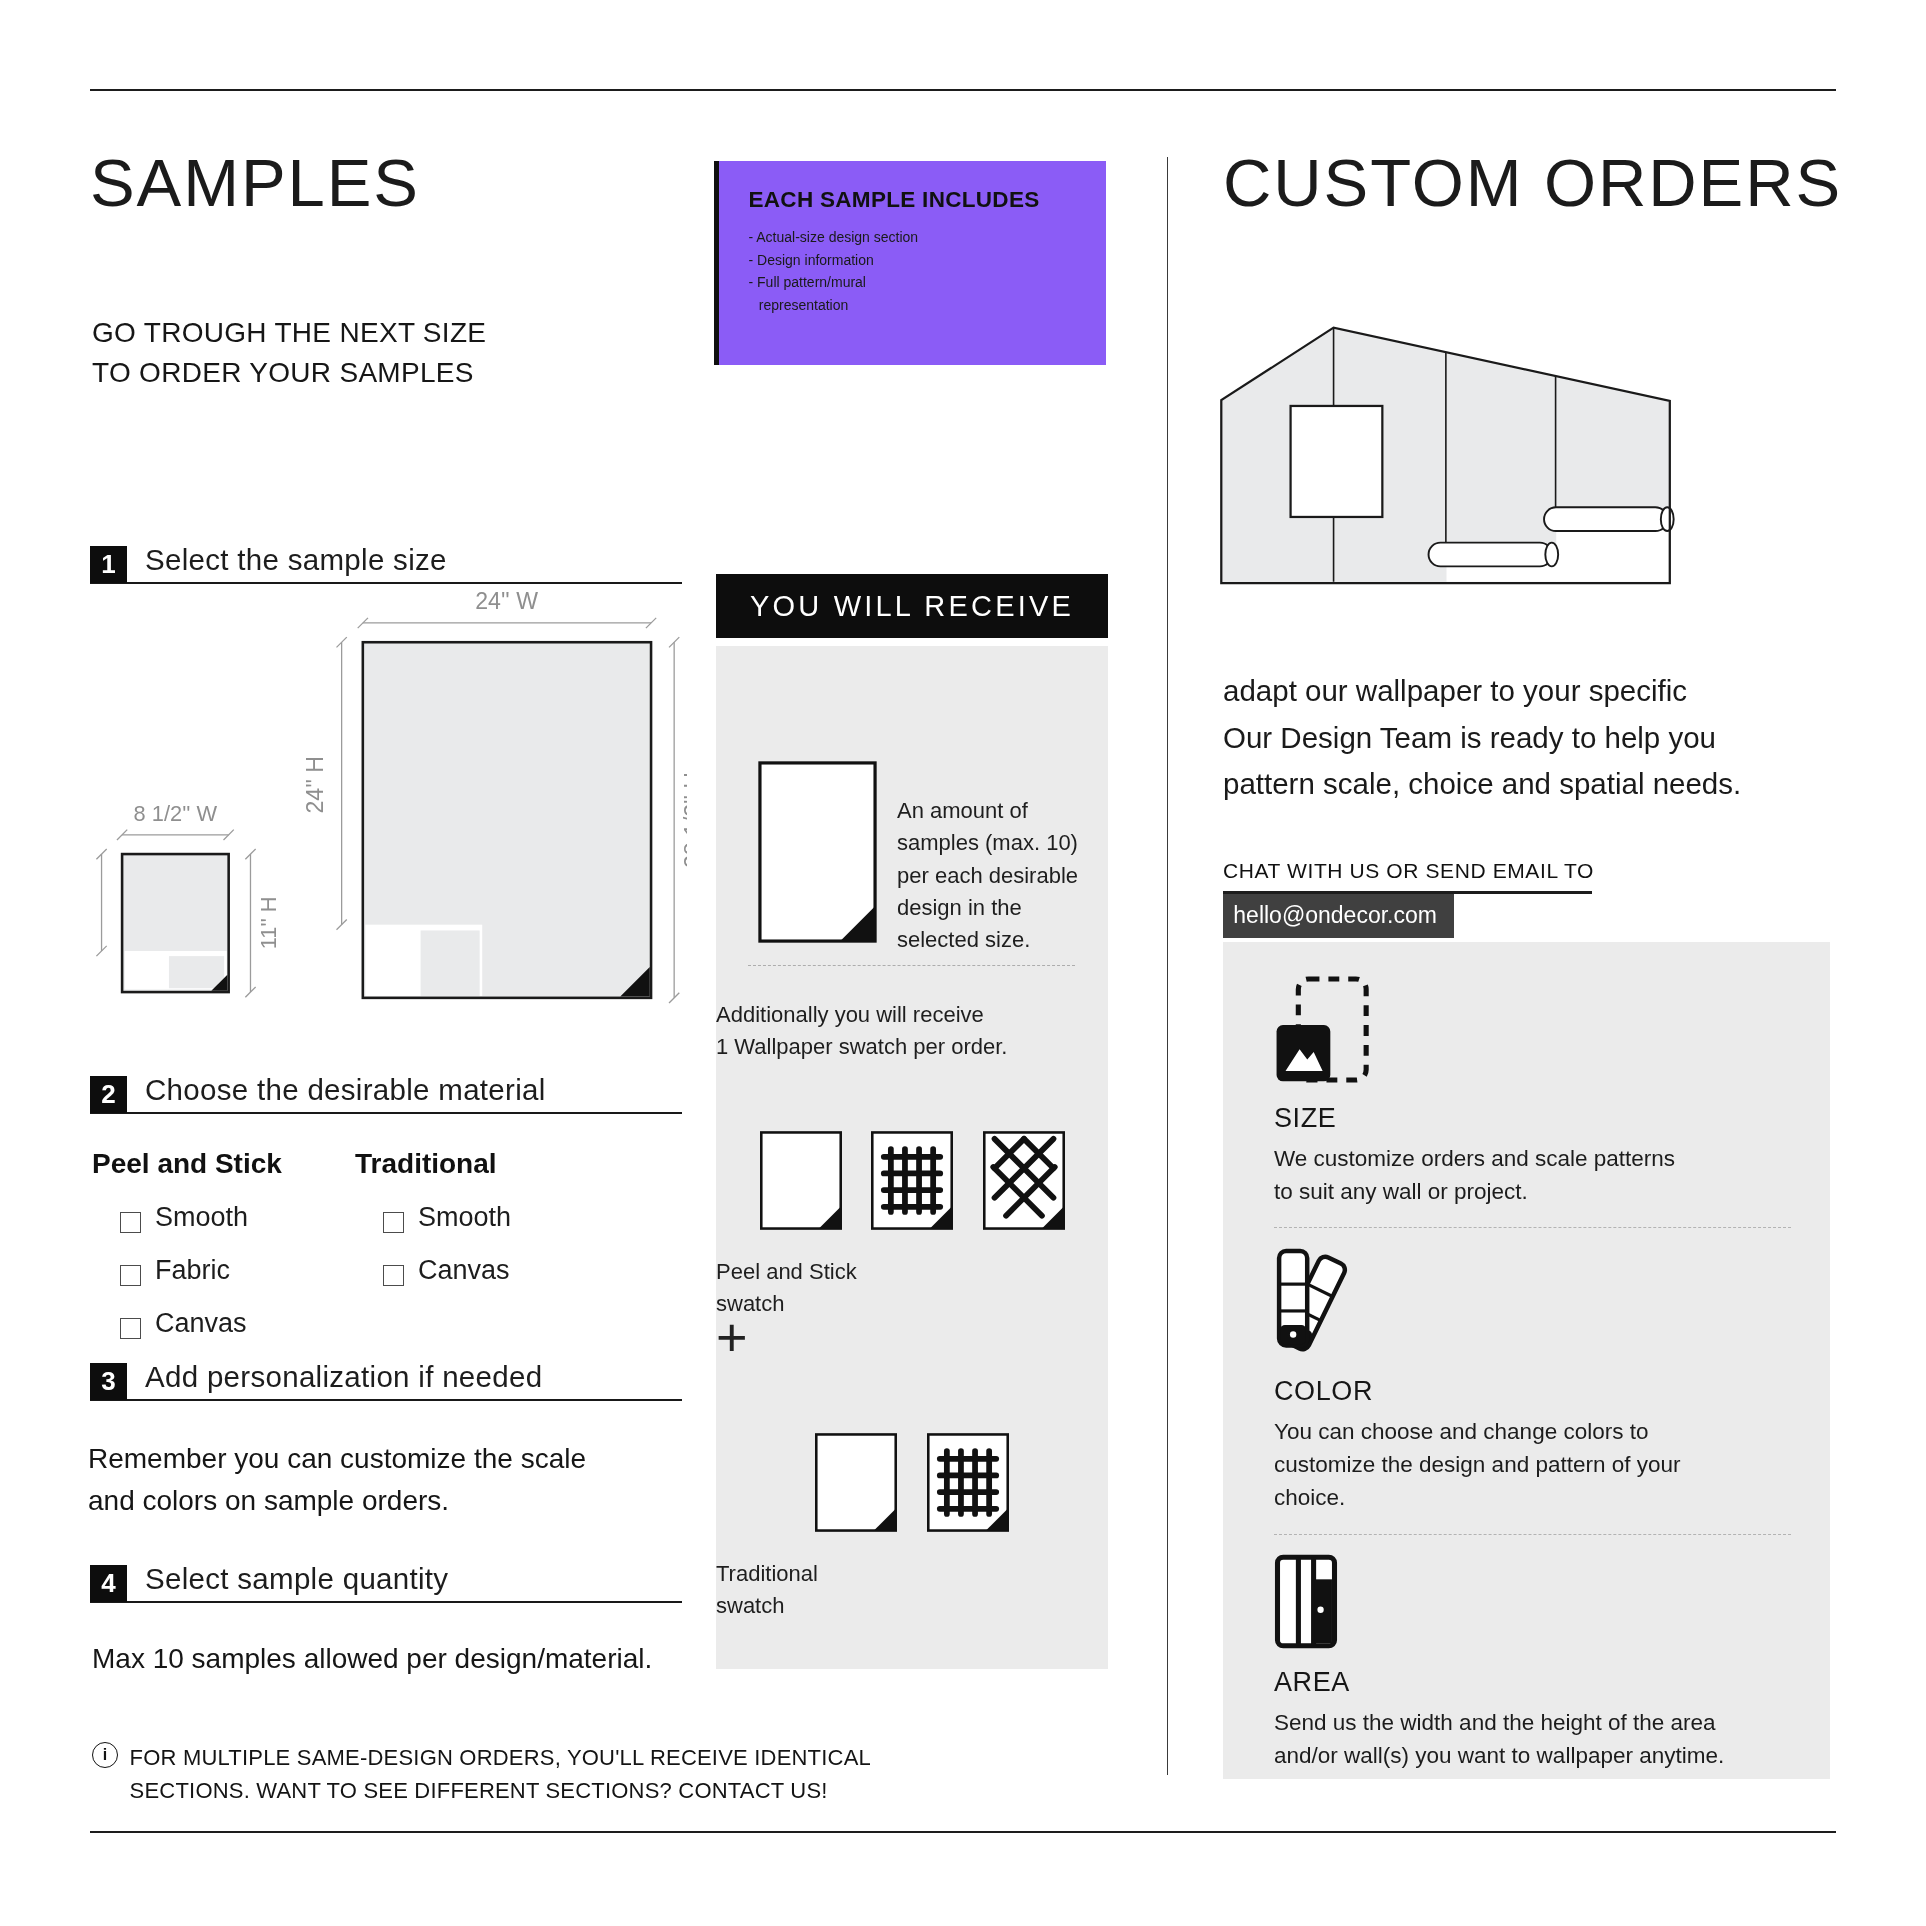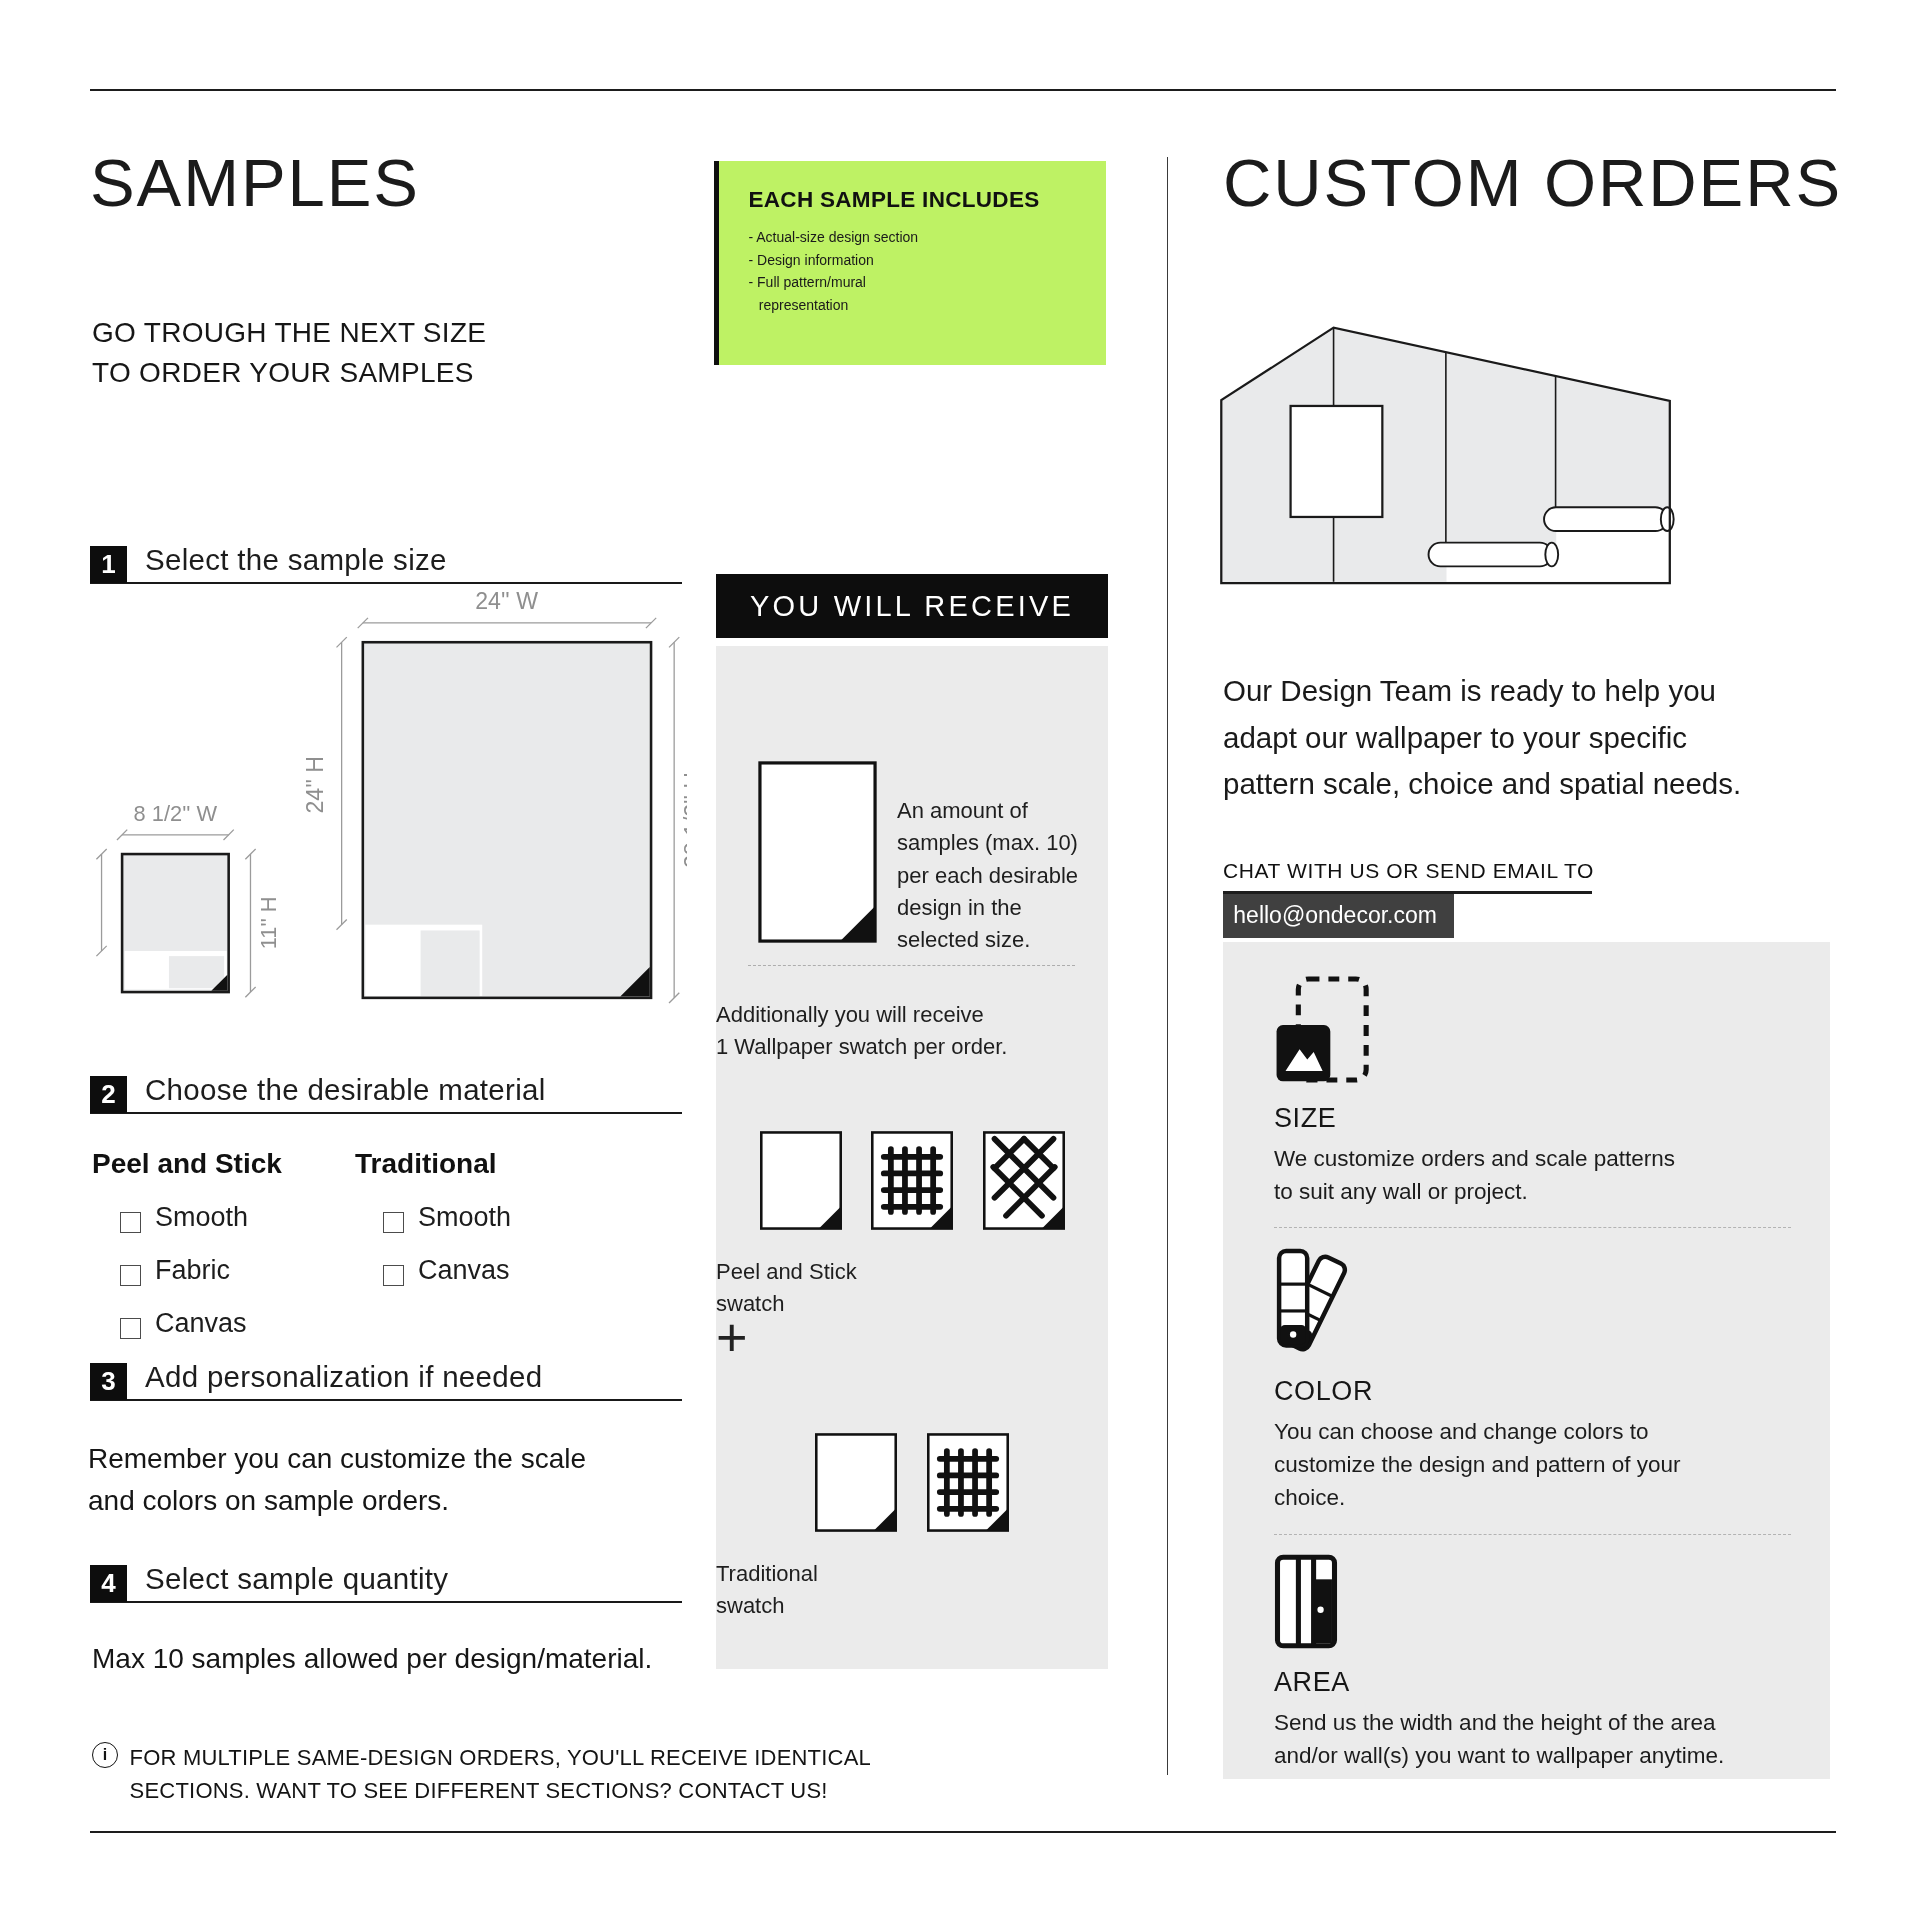--- a/index.html
+++ b/index.html
@@ -5,21 +5,21 @@
   html,body{margin:0;padding:0;background:#ffffff;}
   body{width:1926px;height:1926px;font-family:"Liberation Sans", sans-serif;color:#1c1c1c;}
   .sheet{position:relative;width:1926px;height:1926px;background:#fff;overflow:hidden;}
   .abs{position:absolute;}
   .rule{background:#1d1d1d;}
   
   .h-big{font-size:67px;font-weight:300;letter-spacing:1.9px;color:#1b1b1b;white-space:nowrap;}
   .subtitle{font-size:28px;line-height:1.42;color:#161616;letter-spacing:0.3px;}
   .line{display:block;}
   
-  .includes-box{width:392px;height:204px;background:#bef264;border-left:5.1px solid #0f0f0f;box-sizing:border-box;padding:26px 19px 0 29.5px;}
+  .includes-box{width:392px;height:204px;background:#8b5cf6;border-left:5.1px solid #0f0f0f;box-sizing:border-box;padding:26px 19px 0 29.5px;}
   .includes-title{font-size:22.5px;font-weight:bold;color:#111;letter-spacing:0.3px;}
   .includes-items{margin-top:13px;font-size:14px;line-height:1.62;color:#1a1a1a;}
   .includes-items .cont{padding-left:10.3px;}
   
   .step-head{display:flex;align-items:center;gap:18px;width:592px;border-bottom:2.6px solid #191919;padding-bottom:5.1px;}
   .step-num{width:37px;height:37px;background:#0d0d0d;color:#fff;font-size:26px;font-weight:bold;display:flex;align-items:center;justify-content:center;flex:0 0 auto;margin-bottom:-9px;}
   .step-title{font-size:29.5px;color:#1d1d1d;letter-spacing:0.3px;}
   .note{font-size:28px;line-height:1.5;color:#161616;}
   
   .mat-title{font-size:28px;font-weight:bold;color:#111;}
@@ -283,22 +283,22 @@
     <g fill="#ffffff" stroke="#1a1a1a" stroke-width="3">
       <rect x="2405" y="790" width="192" height="37" rx="18.5"></rect>
       <ellipse cx="2597" cy="808.5" rx="10" ry="18.5"></ellipse>
       <rect x="2225" y="845" width="192" height="37" rx="18.5"></rect>
       <ellipse cx="2417" cy="863.5" rx="10" ry="18.5"></ellipse>
     </g>
     <polygon points="1902,908 1902,623 2077,510 2601,624 2601,908" fill="none" stroke="#1a1a1a" stroke-width="3.5"></polygon>
   </svg>
 
   <div class="abs intro" style="left:1223px;top:668px;">
+    <span class="line">adapt our wallpaper to your specific</span>
     <span class="line">Our Design Team is ready to help you</span>
-    <span class="line">adapt our wallpaper to your specific</span>
     <span class="line">pattern scale, choice and spatial needs.</span>
   </div>
 
   <div class="abs contact-label" style="left:1223px;top:859px;">CHAT WITH US OR SEND EMAIL TO</div>
   <div class="abs rule" style="left:1223px;top:891px;width:369px;height:2.6px;"></div>
   <div class="abs" style="left:1223px;top:894px;">
     <span class="email-box">hello@ondecor.com</span>
   </div>
 
   <div class="abs right-panel" style="left:1223px;top:942px;">

